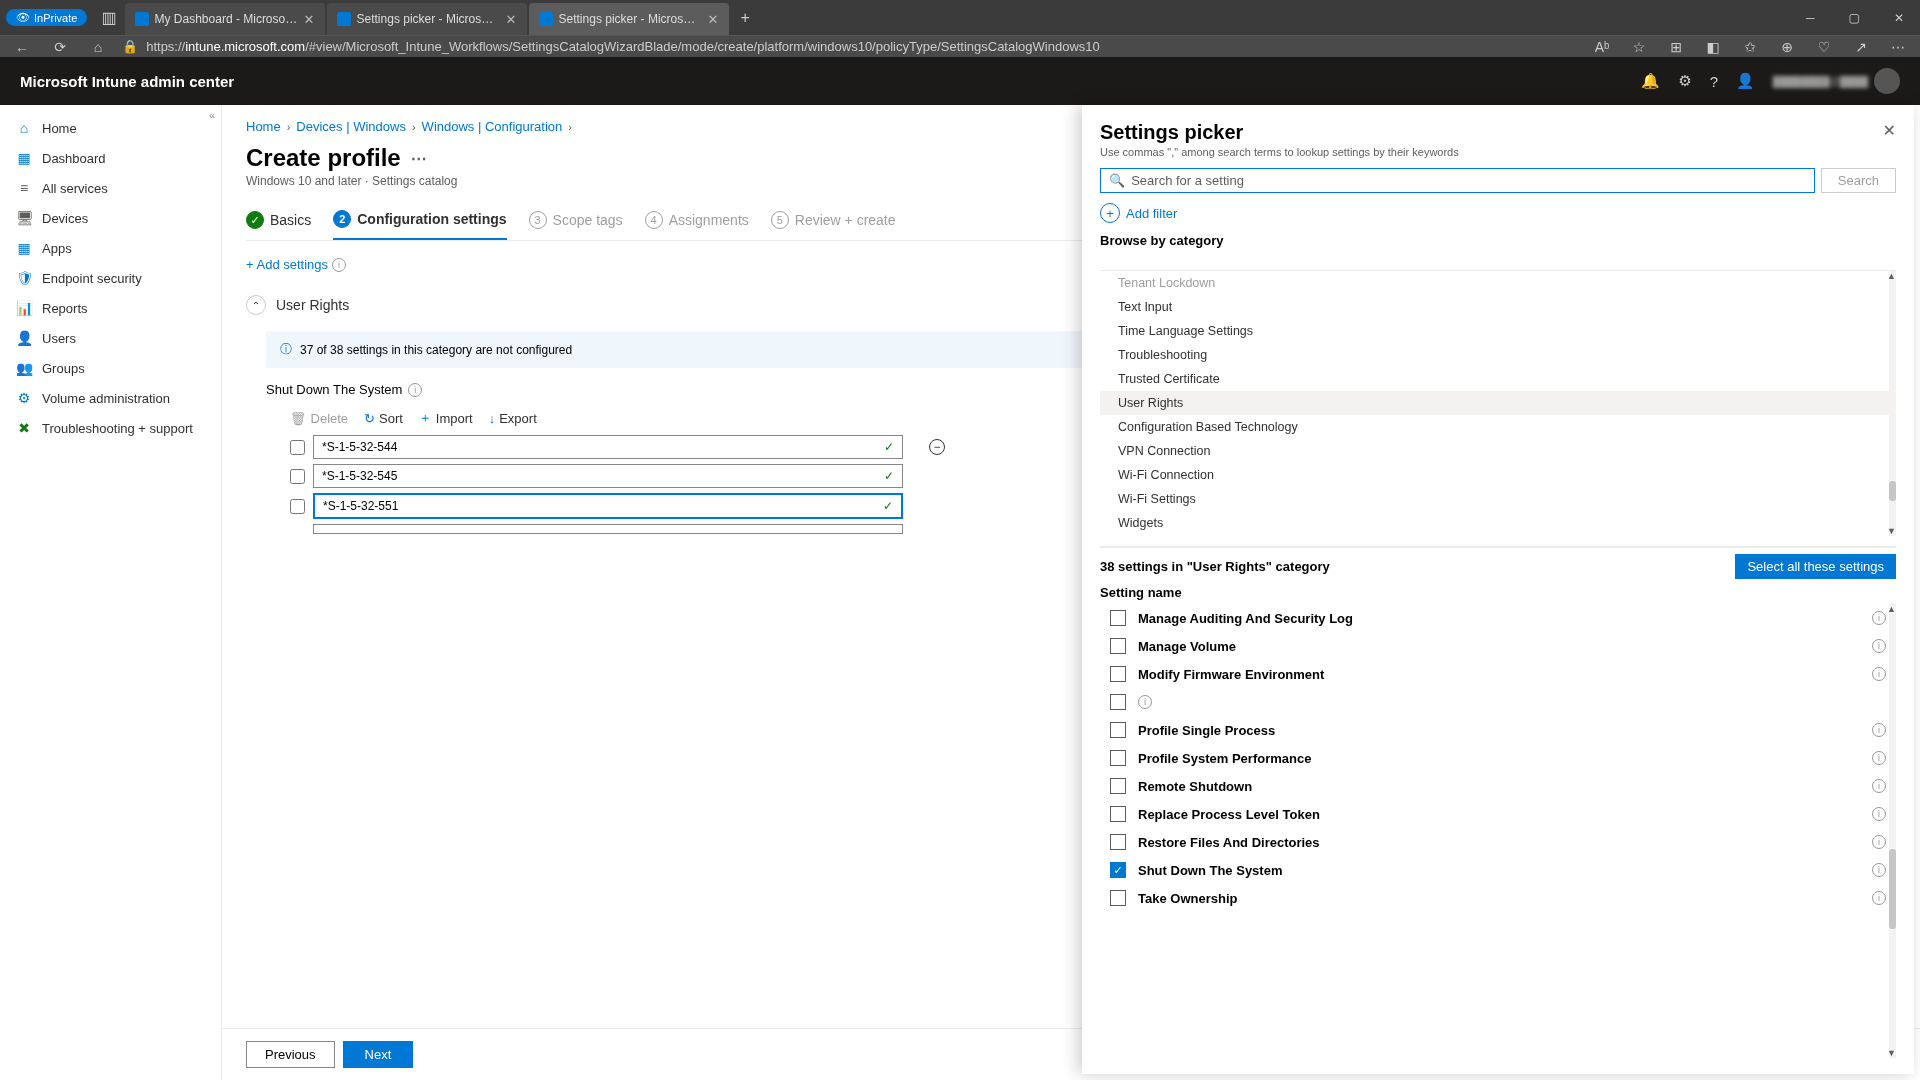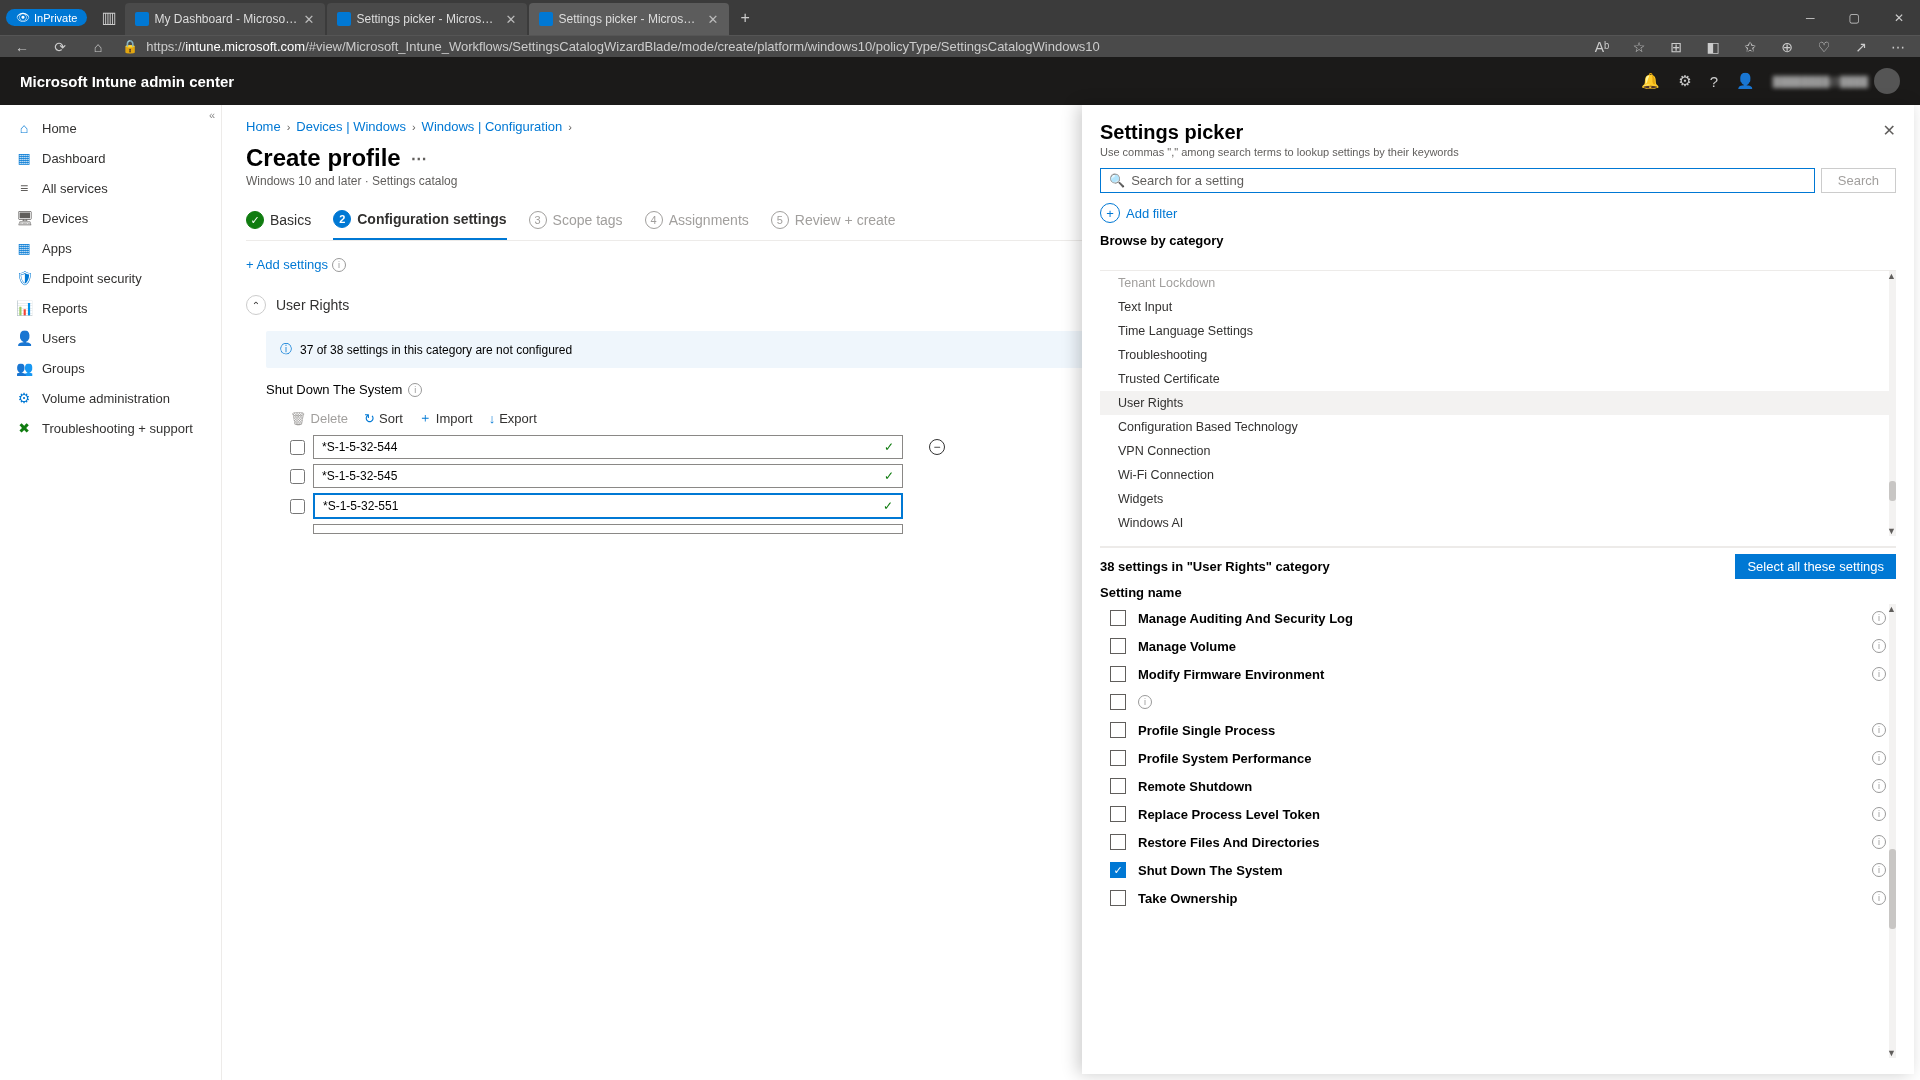--- a/index.html
+++ b/index.html
@@ -356,20 +356,24 @@
           <div class="entry">
               <span style="width:15px"></span>
               <div class="val">
                 <span></span>
               </div>
             </div>
         </div>
       </div>
     </div>
 
+    <div class="footer">
+      <button class="btn-secondary">Previous</button>
+      <button class="btn-primary">Next</button>
+    </div>
   </div>
 </div>
 
 <div class="picker">
   <div class="picker-head">
     <div>
       <div class="picker-title">Settings picker</div>
       <div class="picker-sub">Use commas "," among search terms to lookup settings by their keywords</div>
     </div>
     <span class="picker-close">✕</span>
@@ -390,20 +394,21 @@
     <div id="cat-items">
         <div class="cat-item dim">Tenant Lockdown</div>
         <div class="cat-item">Text Input</div>
         <div class="cat-item">Time Language Settings</div>
         <div class="cat-item">Troubleshooting</div>
         <div class="cat-item">Trusted Certificate</div>
         <div class="cat-item sel">User Rights</div>
         <div class="cat-item">Configuration Based Technology</div>
         <div class="cat-item">VPN Connection</div>
         <div class="cat-item">Wi-Fi Connection</div>
+        <div class="cat-item">Wi-Fi Settings</div>
         <div class="cat-item">Widgets</div>
         <div class="cat-item">Windows AI</div>
       </div>
     <div class="cat-scroll">
         <span class="list-arrow-up">▲</span>
         <div class="cat-thumb"></div>
         <span class="list-arrow-dn" style="bottom:0;top:auto">▼</span>
       </div>
   </div>
   <div class="result-head">

